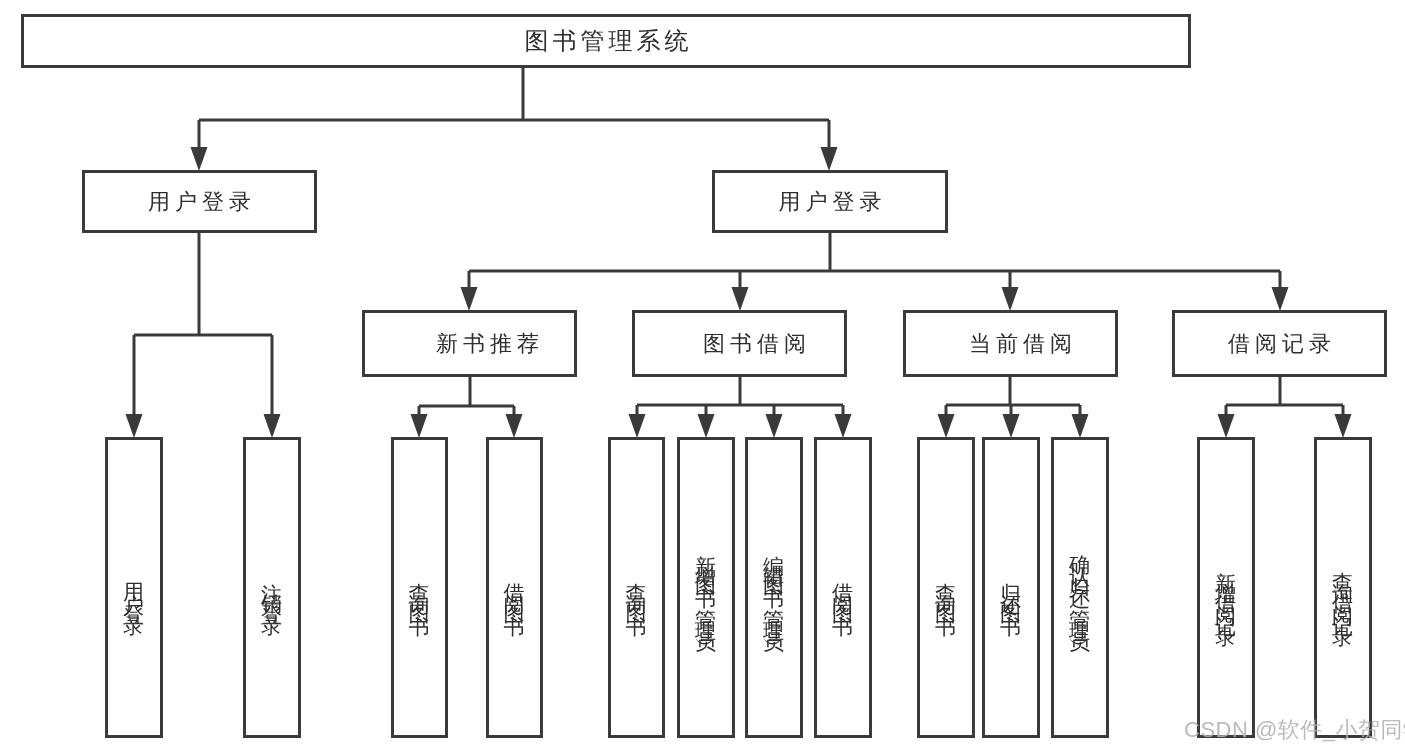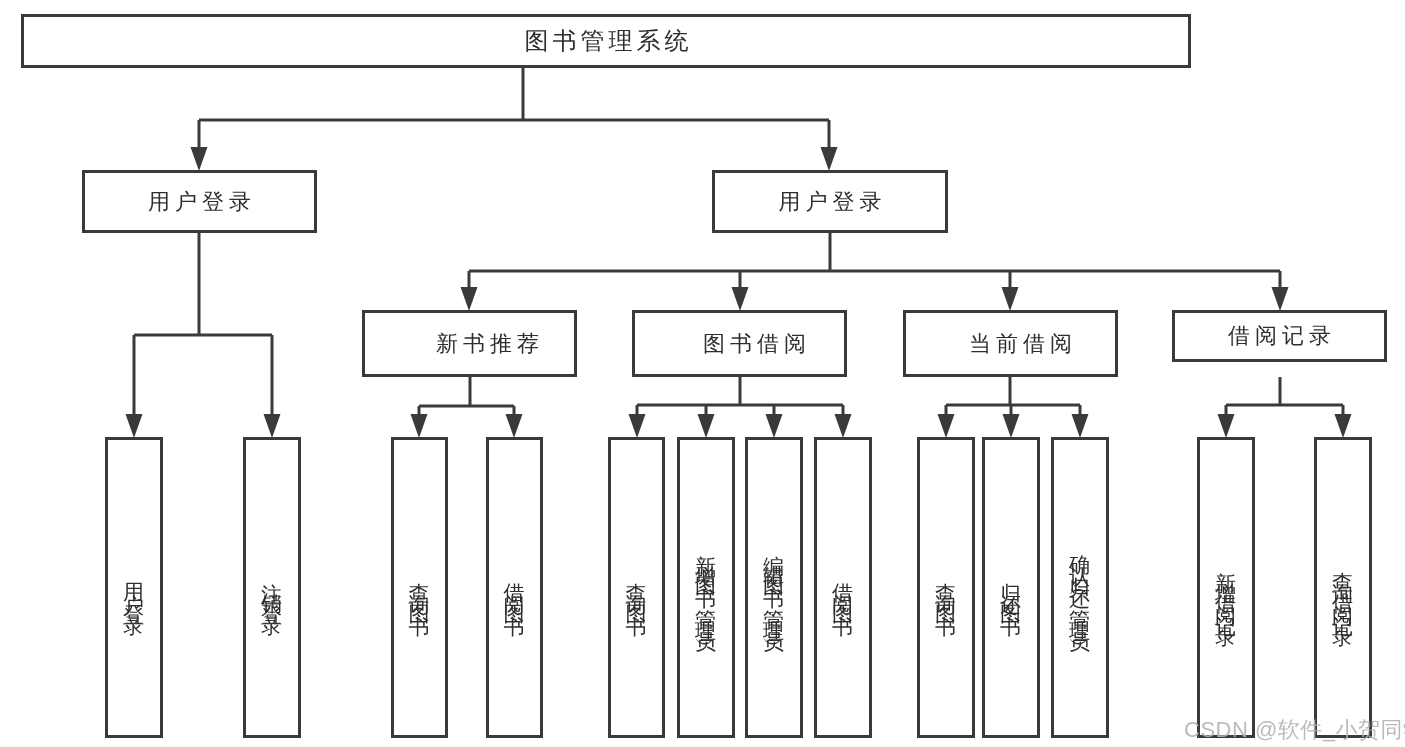--- a/index.html
+++ b/index.html
@@ -121,21 +121,21 @@
 
   <div class="node" style="left:362px; top:310px; width:215px; height:67px;padding-left:36px;">
     <span class="h-label">新书推荐</span>
   </div>
   <div class="node" style="left:632px; top:310px; width:215px; height:67px;padding-left:30px;">
     <span class="h-label">图书借阅</span>
   </div>
   <div class="node" style="left:903px; top:310px; width:215px; height:67px;padding-left:20px;">
     <span class="h-label">当前借阅</span>
   </div>
-  <div class="node" style="left:1172px; top:310px; width:215px; height:52px;">
+  <div class="node" style="left:1172px; top:310px; width:215px; height:67px;">
     <span class="h-label">借阅记录</span>
   </div>
 
   <div class="node leaf" style="left:105px; top:437px; width:58px; height:301px;">
     <span class="v-label">用户登录</span>
   </div>
   <div class="node leaf" style="left:243px; top:437px; width:58px; height:301px;">
     <span class="v-label">注销登录</span>
   </div>
   <div class="node leaf" style="left:391px; top:437px; width:57px; height:301px;">

